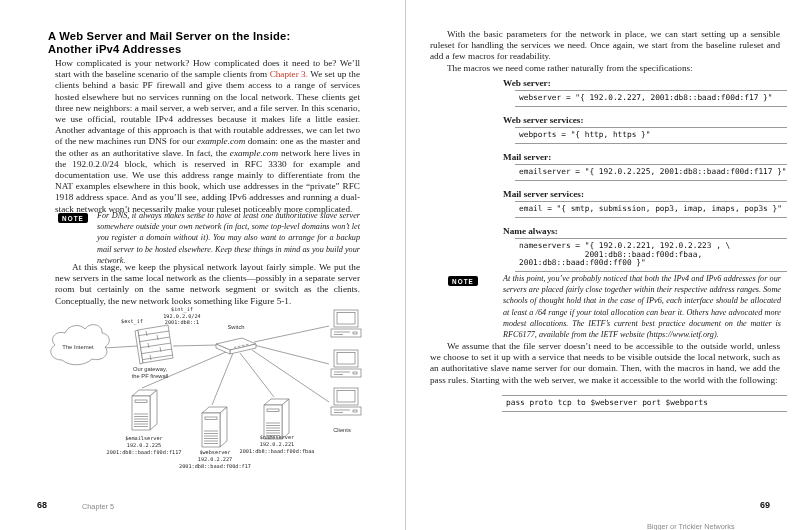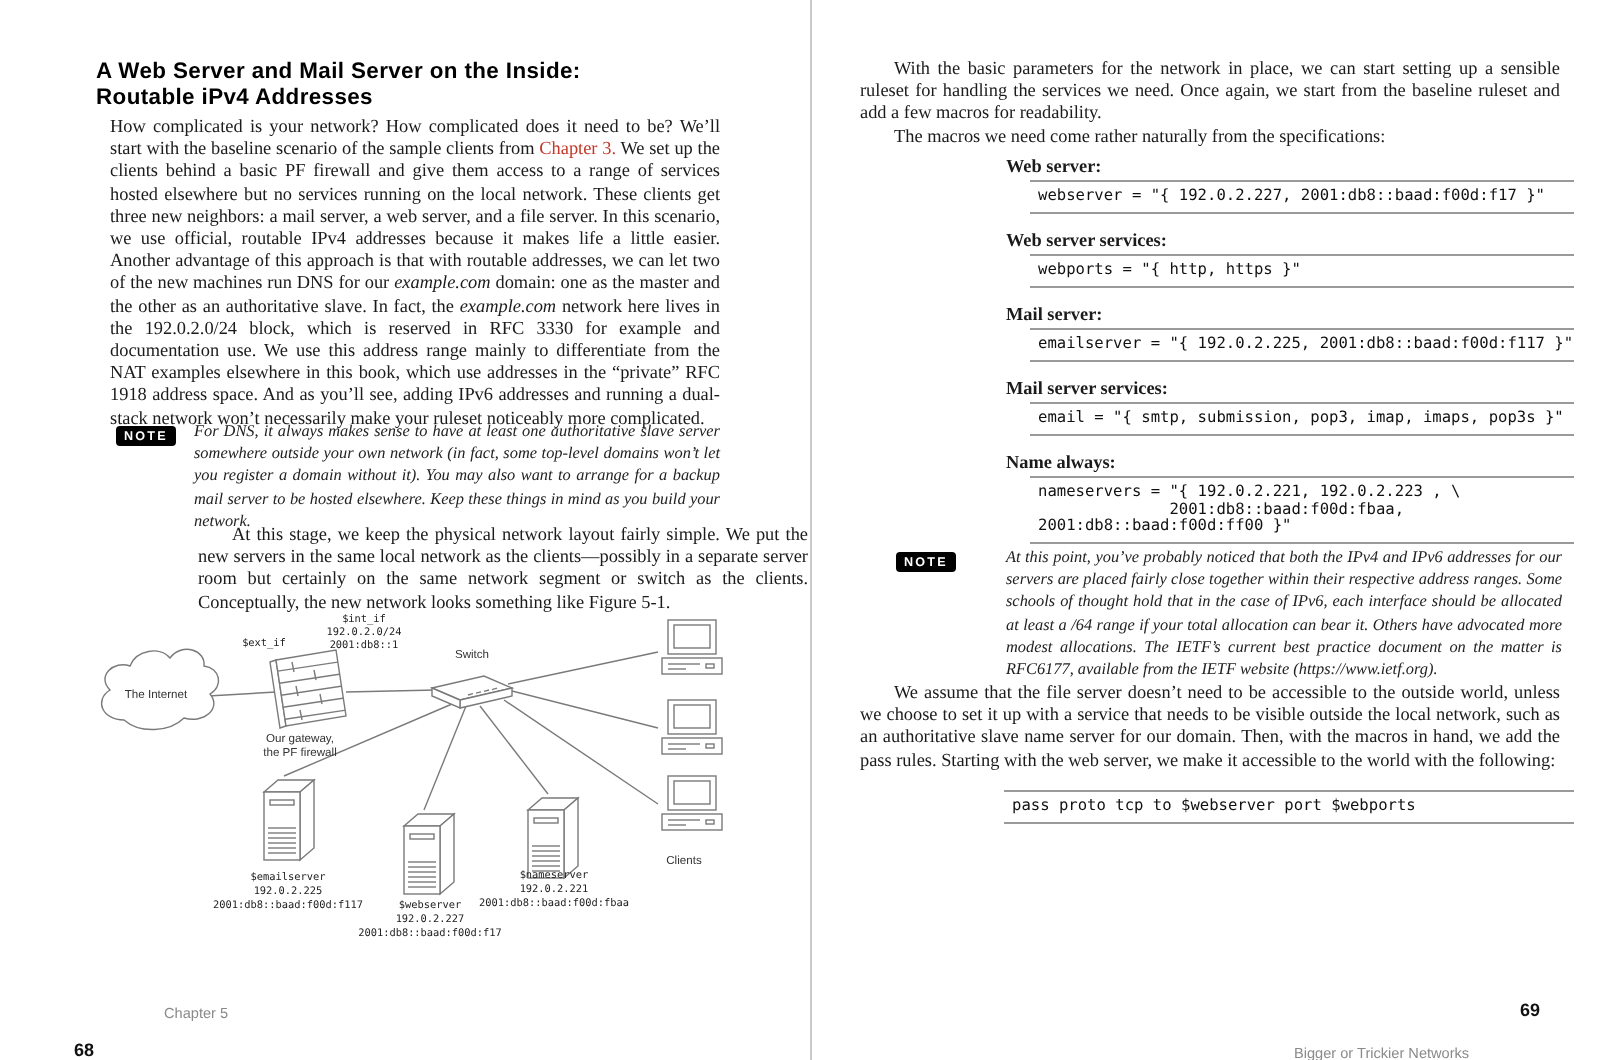--- a/index.html
+++ b/index.html
@@ -50,29 +50,29 @@
   svg.diagram text.mono { font-family:"DejaVu Sans Mono", monospace; font-size:5.2px; fill:#222; }
   svg.diagram text.sans { font-family:"Liberation Sans", sans-serif; font-size:5.8px; fill:#333; }
 </style>
 </head>
 <body>
 
 <div class="page" id="left-page">
 
   <div class="heading">
     <div>A Web Server and Mail Server on the Inside:</div>
-    <div>Routable iPv4 Addresses</div>
+    <div>Another iPv4 Addresses</div>
   </div>
 
   <p class="bodypar" style="left:55px; top:58px; width:305px;"><span>How complicated is your network? How complicated does it need to be? We’ll start with the baseline scenario of the sample clients from </span><span class="seg-link">Chapter 3.</span><span> We set up the clients behind a basic PF firewall and give them access to a range of services hosted elsewhere but no services running on the local network. These clients get three new neighbors: a mail server, a web server, and a file server. In this scenario, we use official, routable IPv4 addresses because it makes life a little easier. Another advantage of this approach is that with routable addresses, we can let two of the new machines run DNS for our </span><span class="seg-italic">example.com</span><span> domain: one as the master and the other as an authoritative slave. In fact, the </span><span class="seg-italic">example.com</span><span> network here lives in the 192.0.2.0/24 block, which is reserved in RFC 3330 for example and documentation use. We use this address range mainly to differentiate from the NAT examples elsewhere in this book, which use addresses in the “private” RFC 1918 address space. And as you’ll see, adding IPv6 addresses and running a dual-stack network won’t necessarily make your ruleset noticeably more complicated.</span></p>
 
   <span class="note-label" style="left:58px; top:213px;">NOTE</span>
   <p class="note-text" style="left:97px; top:210px; width:263px;">For DNS, it always makes sense to have at least one authoritative slave server somewhere outside your own network (in fact, some top-level domains won’t let you register a domain without it). You may also want to arrange for a backup mail server to be hosted elsewhere. Keep these things in mind as you build your network.</p>
 
-  <p class="bodypar indent" style="left:55px; top:262px; width:305px;margin-left:44px;">At this stage, we keep the physical network layout fairly simple. We put the new servers in the same local network as the clients—possibly in a separate server room but certainly on the same network segment or switch as the clients. Conceptually, the new network looks something like Figure 5-1.</p>
+  <p class="bodypar indent" style="left:55px; top:262px; width:305px;">At this stage, we keep the physical network layout fairly simple. We put the new servers in the same local network as the clients—possibly in a separate server room but certainly on the same network segment or switch as the clients. Conceptually, the new network looks something like Figure 5-1.</p>
 
   <svg class="diagram" width="345" height="172" viewBox="0 0 345 172" xmlns="http://www.w3.org/2000/svg">
     <defs>
       <g id="pc">
         <rect class="shape" x="5" y="0" width="24" height="17"></rect>
         <rect class="shape" x="8" y="2.5" width="18" height="11.5"></rect>
         <rect class="shape" x="2" y="19" width="30" height="8"></rect>
         <line class="wire" x1="5" y1="22" x2="21" y2="22"></line>
         <line class="wire" x1="5" y1="24.5" x2="14" y2="24.5"></line>
         <rect class="shape" x="24" y="22" width="4" height="2"></rect>
@@ -161,21 +161,21 @@
     <text class="mono" x="175" y="152" text-anchor="middle">$webserver</text>
     <text class="mono" x="175" y="159" text-anchor="middle">192.0.2.227</text>
     <text class="mono" x="175" y="166" text-anchor="middle">2001:db8::baad:f00d:f17</text>
 
     <text class="mono" x="237" y="137" text-anchor="middle">$nameserver</text>
     <text class="mono" x="237" y="144" text-anchor="middle">192.0.2.221</text>
     <text class="mono" x="237" y="151" text-anchor="middle">2001:db8::baad:f00d:fbaa</text>
   </svg>
 
 
-  <span class="pagenum" style="left:37px; top:500px;margin-top:20px;">68</span>
+  <span class="pagenum" style="left:37px; top:500px;">68</span>
   <span class="runfoot" style="left:82px; top:502px;">Chapter 5</span>
 </div>
 
 <div class="page" id="right-page">
 
   <p class="bodypar indent" style="left:25px; top:63px; width:350px;">The macros we need come rather naturally from the specifications:</p>
   <p class="bodypar indent" style="left:25px; top:29px; width:350px;">With the basic parameters for the network in place, we can start setting up a sensible ruleset for handling the services we need. Once again, we start from the baseline ruleset and add a few macros for readability.</p>
 
   <span class="spec-label" style="top:78px;">Web server:</span>
   <pre class="codeblock" style="top:90px;">webserver = "{ 192.0.2.227, 2001:db8::baad:f00d:f17 }"</pre>

